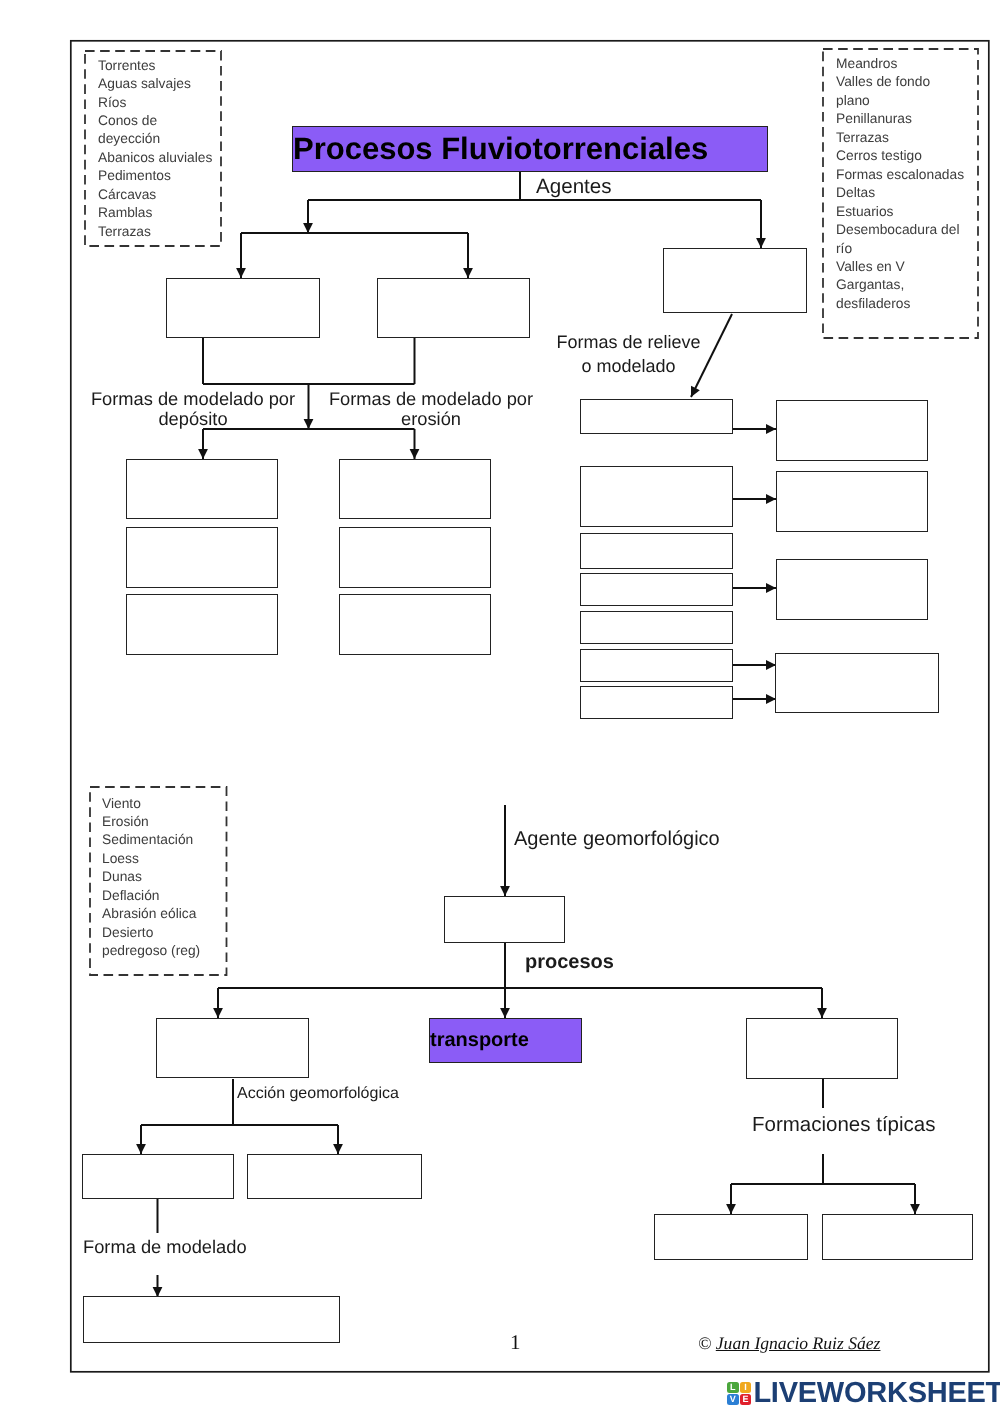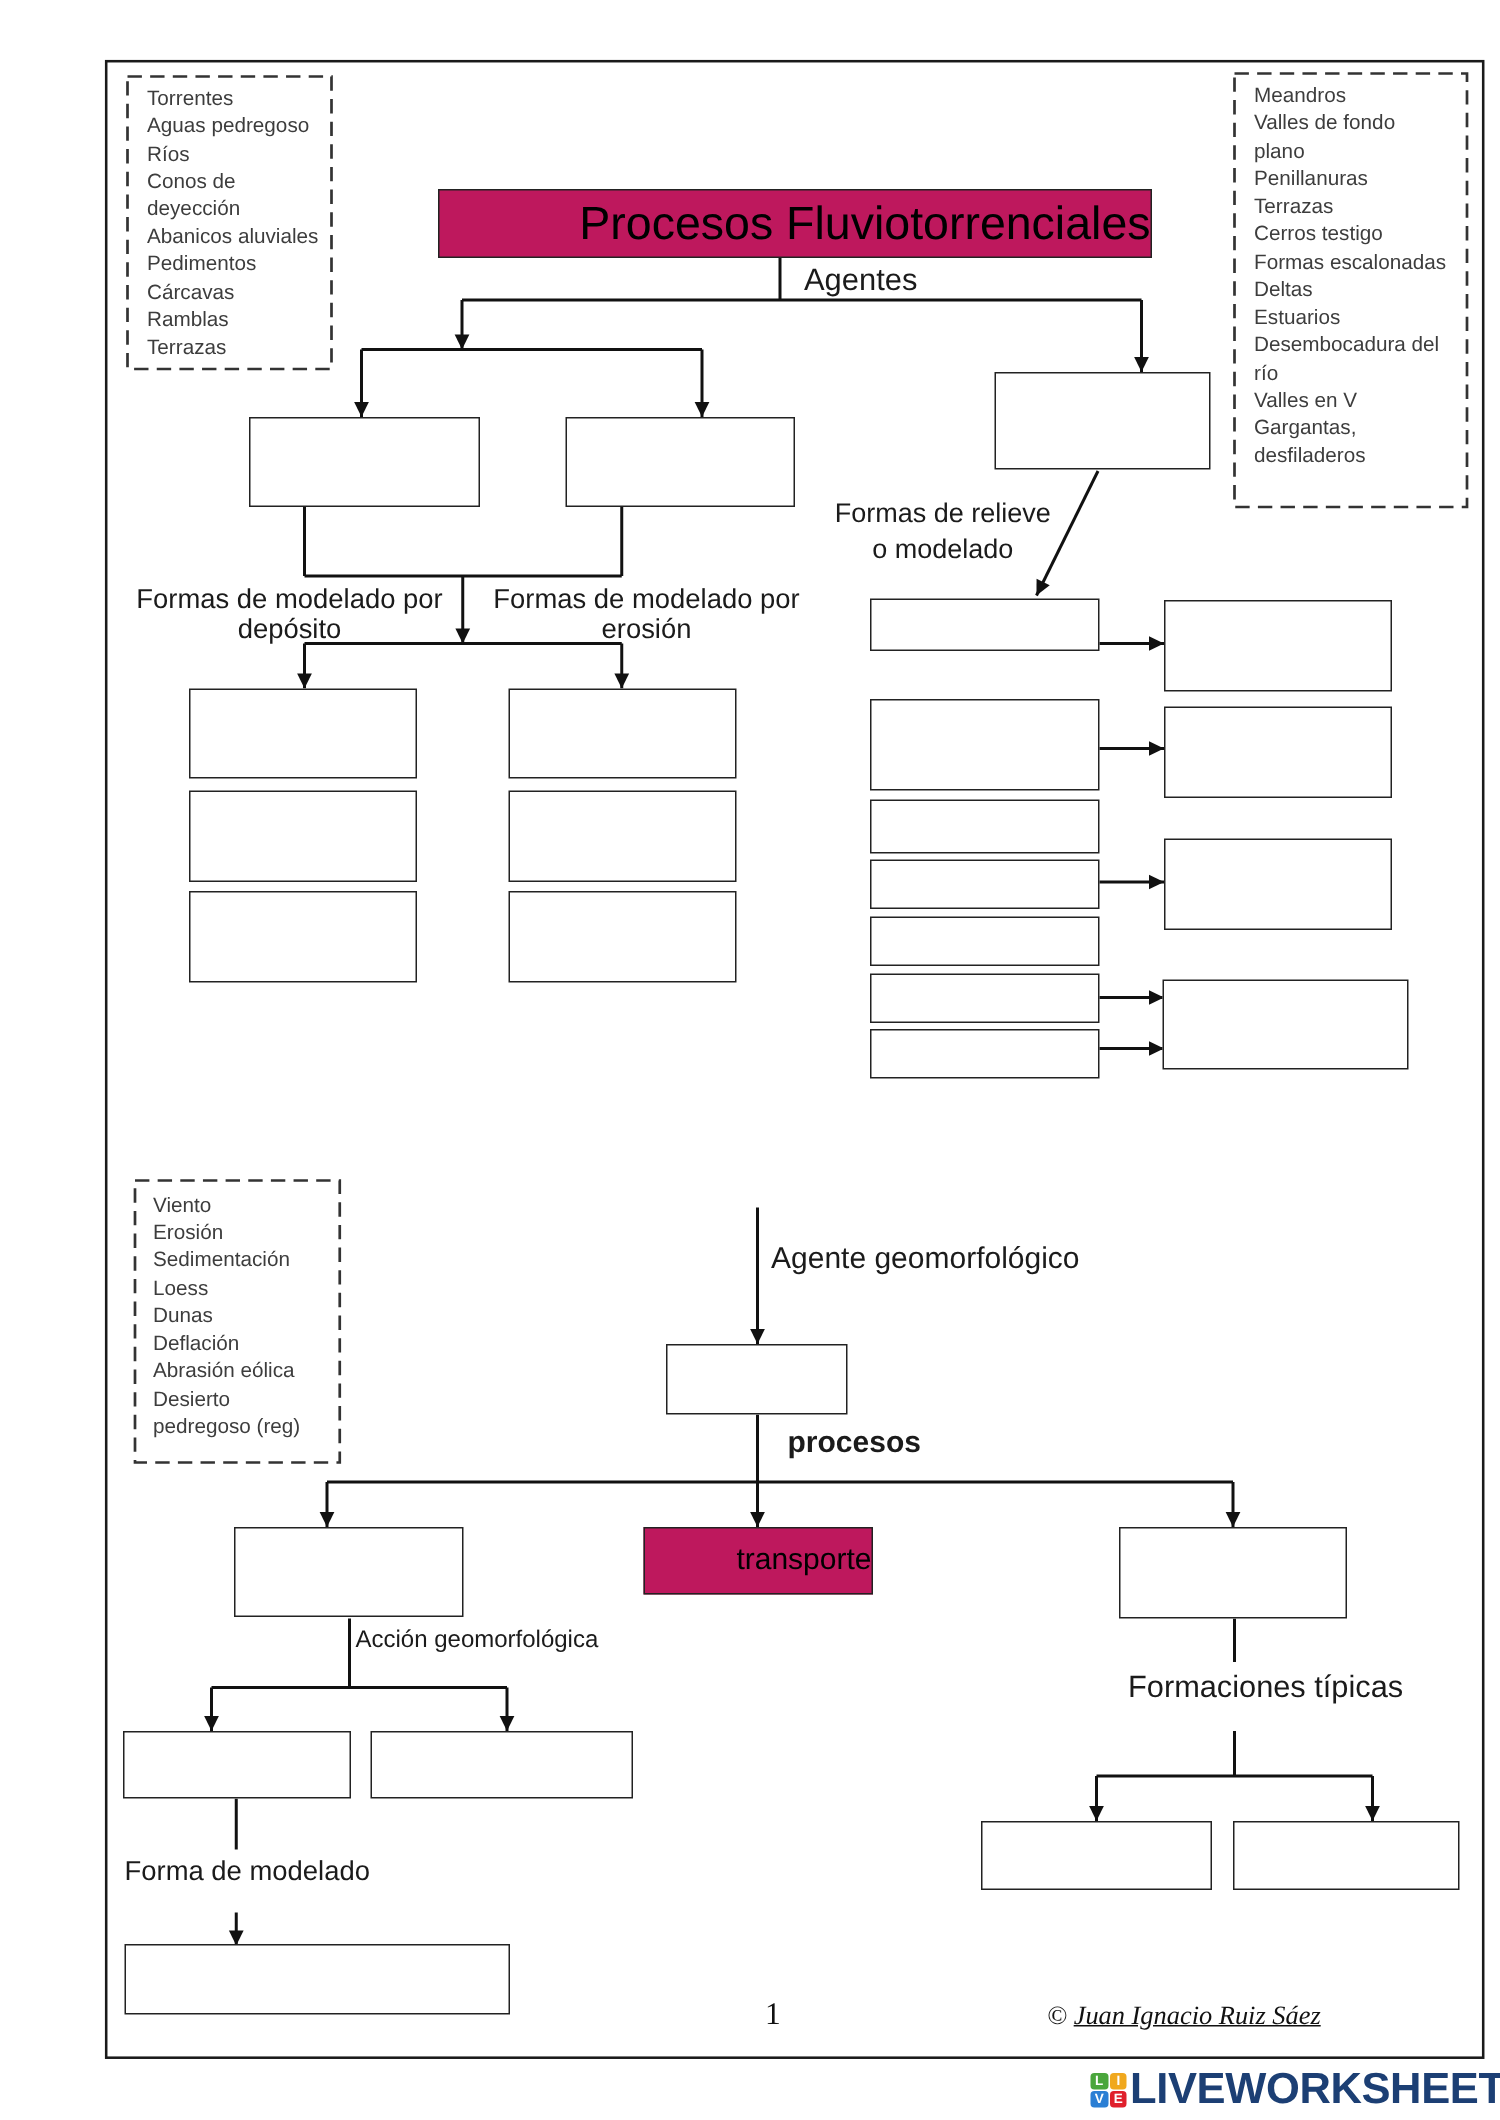--- a/index.html
+++ b/index.html
@@ -2,23 +2,23 @@
 <html><head>
 <meta charset="utf-8">
 <title>Procesos Fluviotorrenciales</title>
 <style>
   html,body{margin:0;padding:0;}
   body{width:1000px;height:1413px;background:#fff;overflow:hidden;
        font-family:"Liberation Sans",sans-serif;
        -webkit-font-smoothing:antialiased;text-rendering:geometricPrecision;}
   #page{position:absolute;left:16px;top:0;width:1000px;height:1102px;margin-left:14px;}
   .ebox{position:absolute;border:1.5px solid #222;background:#fff;box-sizing:border-box;}
-  .titlebox{position:absolute;border:1.5px solid #222;background:#be185d;box-sizing:border-box;
-            display:flex;align-items:center;justify-content:flex-end;
-            font-weight:normal;color:#000;}
+  .titlebox{position:absolute;border:1.5px solid #222;background:#8b5cf6;box-sizing:border-box;
+            display:flex;align-items:center;justify-content:flex-start;
+            font-weight:bold;color:#000;}
   .lbl{position:absolute;color:#1b1b1b;white-space:pre;line-height:1.12;}
   .dashlist{position:absolute;color:#3d3d3d;font-family:"Liberation Sans",sans-serif;}
   .dashlist div{white-space:nowrap;}
   svg.conn{position:absolute;left:0;top:0;width:1000px;height:1413px;pointer-events:none;}
   .footnum{position:absolute;font-family:"Liberation Serif",serif;color:#111;}
   .credit{position:absolute;font-family:"Liberation Serif",serif;font-style:italic;color:#111;}
   .credit u{text-decoration:underline;}
   .lwlogo{position:absolute;display:flex;align-items:center;}
   .lwsq{border-radius:2.5px;display:flex;align-items:center;
         justify-content:center;color:#fff;font-weight:bold;font-size:9px;
@@ -81,21 +81,21 @@
       <path d="M701,1184 L701,1214" marker-end="url(#ah)"></path>
       <path d="M885,1184 L885,1214" marker-end="url(#ah)"></path>
     </g>
   </svg>
 
   <svg class="conn" viewBox="0 0 1000 1413">
     <rect x="55" y="51" width="136" height="195" fill="none" stroke="#333" stroke-width="1.8" stroke-dasharray="9.6 5.5"></rect>
   </svg>
   <div class="dashlist" style="left:68px;top:56.6px;width:130px;font-size:13.8px;line-height:18.45px;">
     <div>Torrentes</div>
-    <div>Aguas pedregoso</div>
+    <div>Aguas salvajes</div>
     <div>Ríos</div>
     <div>Conos de</div>
     <div>deyección</div>
     <div>Abanicos aluviales</div>
     <div>Pedimentos</div>
     <div>Cárcavas</div>
     <div>Ramblas</div>
     <div>Terrazas</div>
   </div>
 

